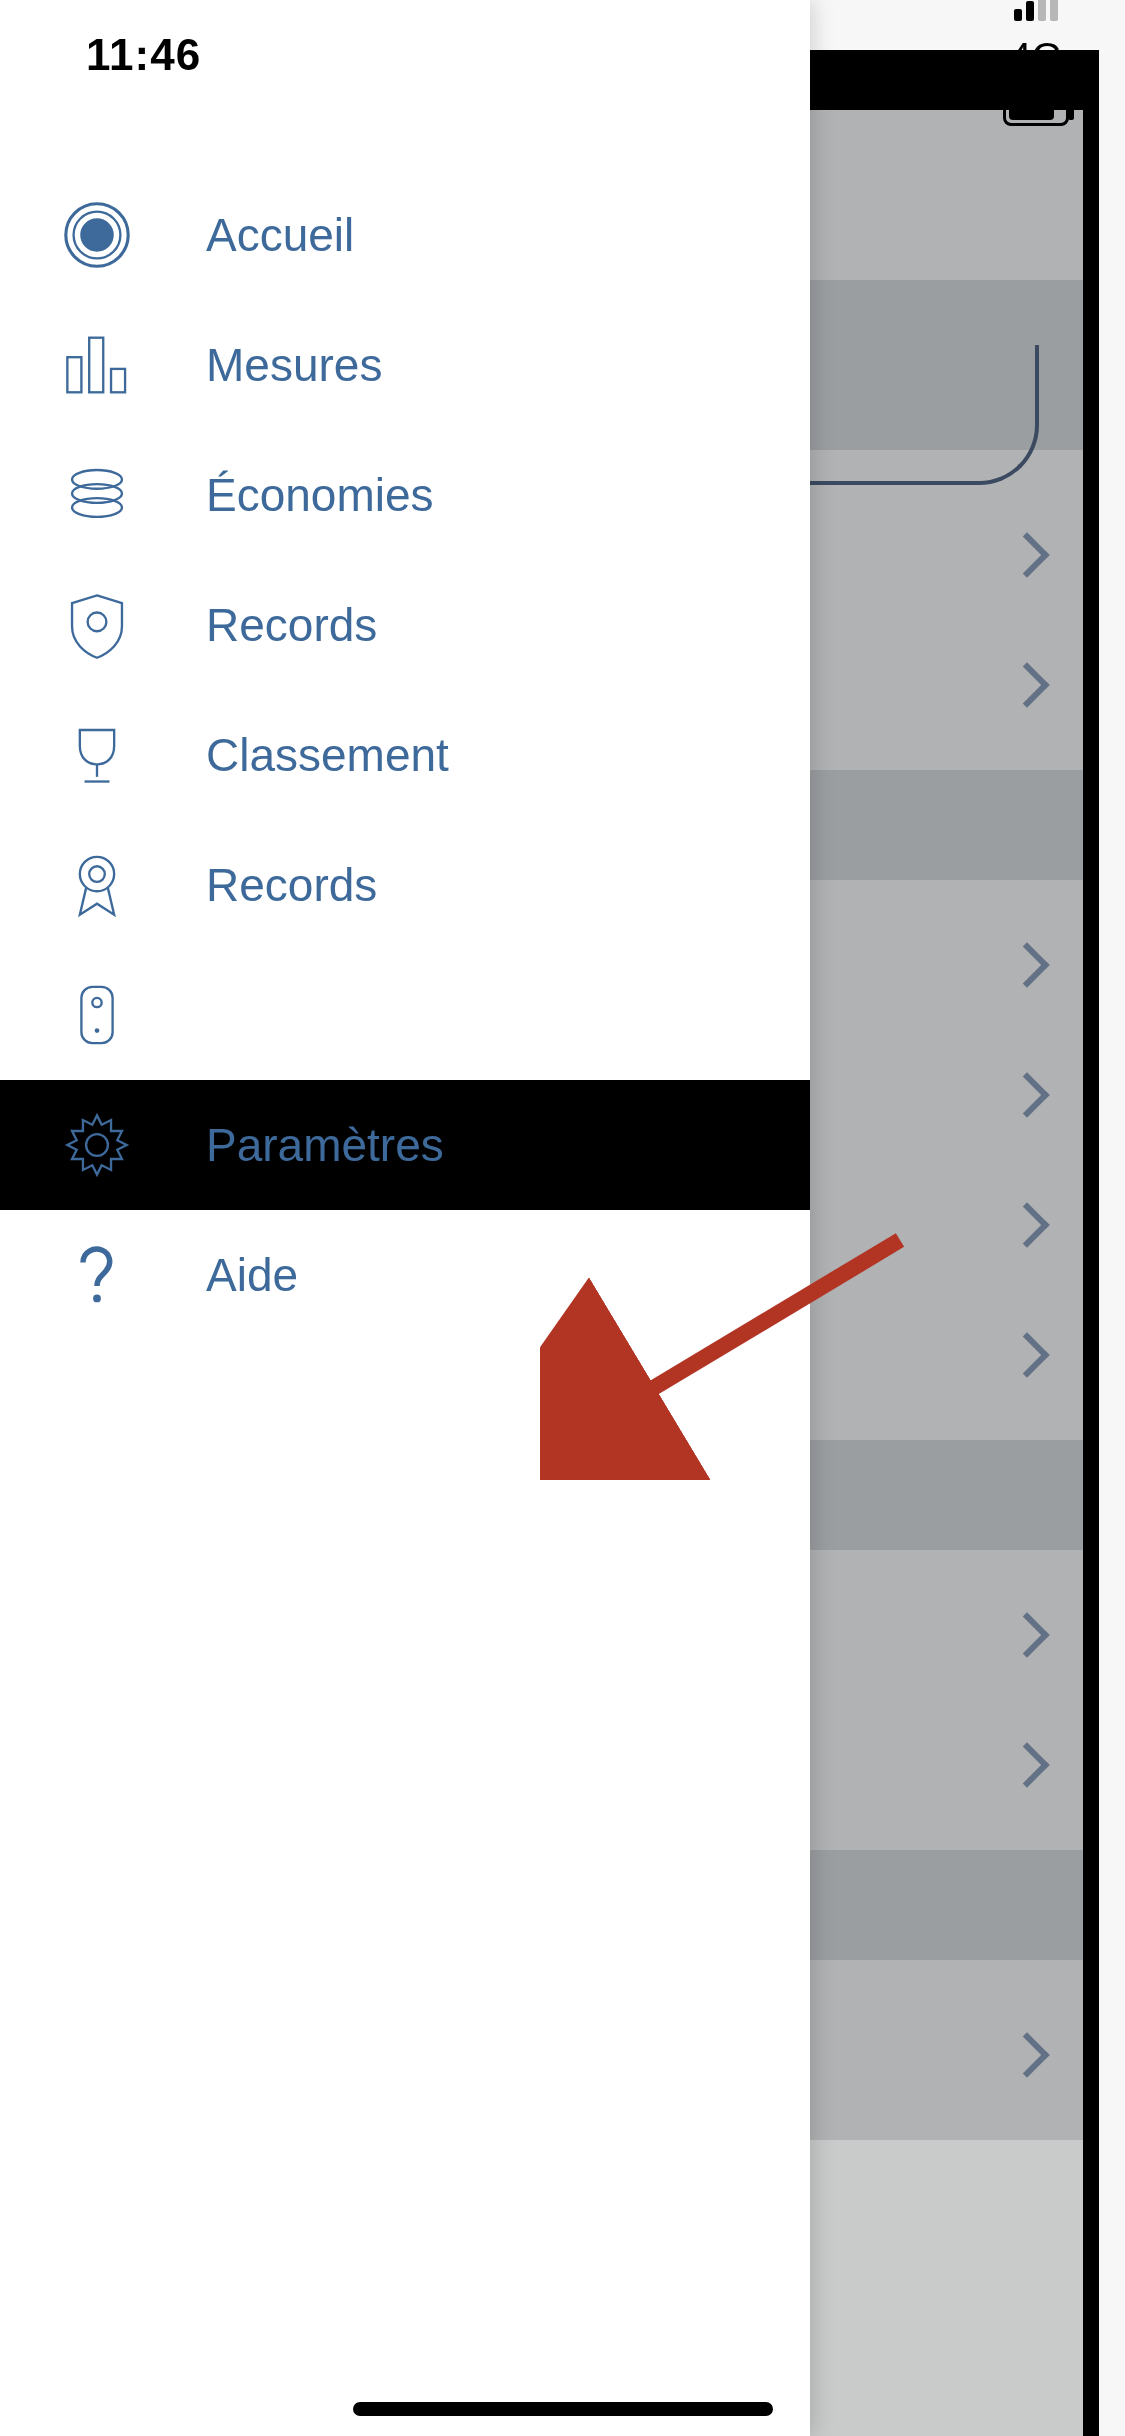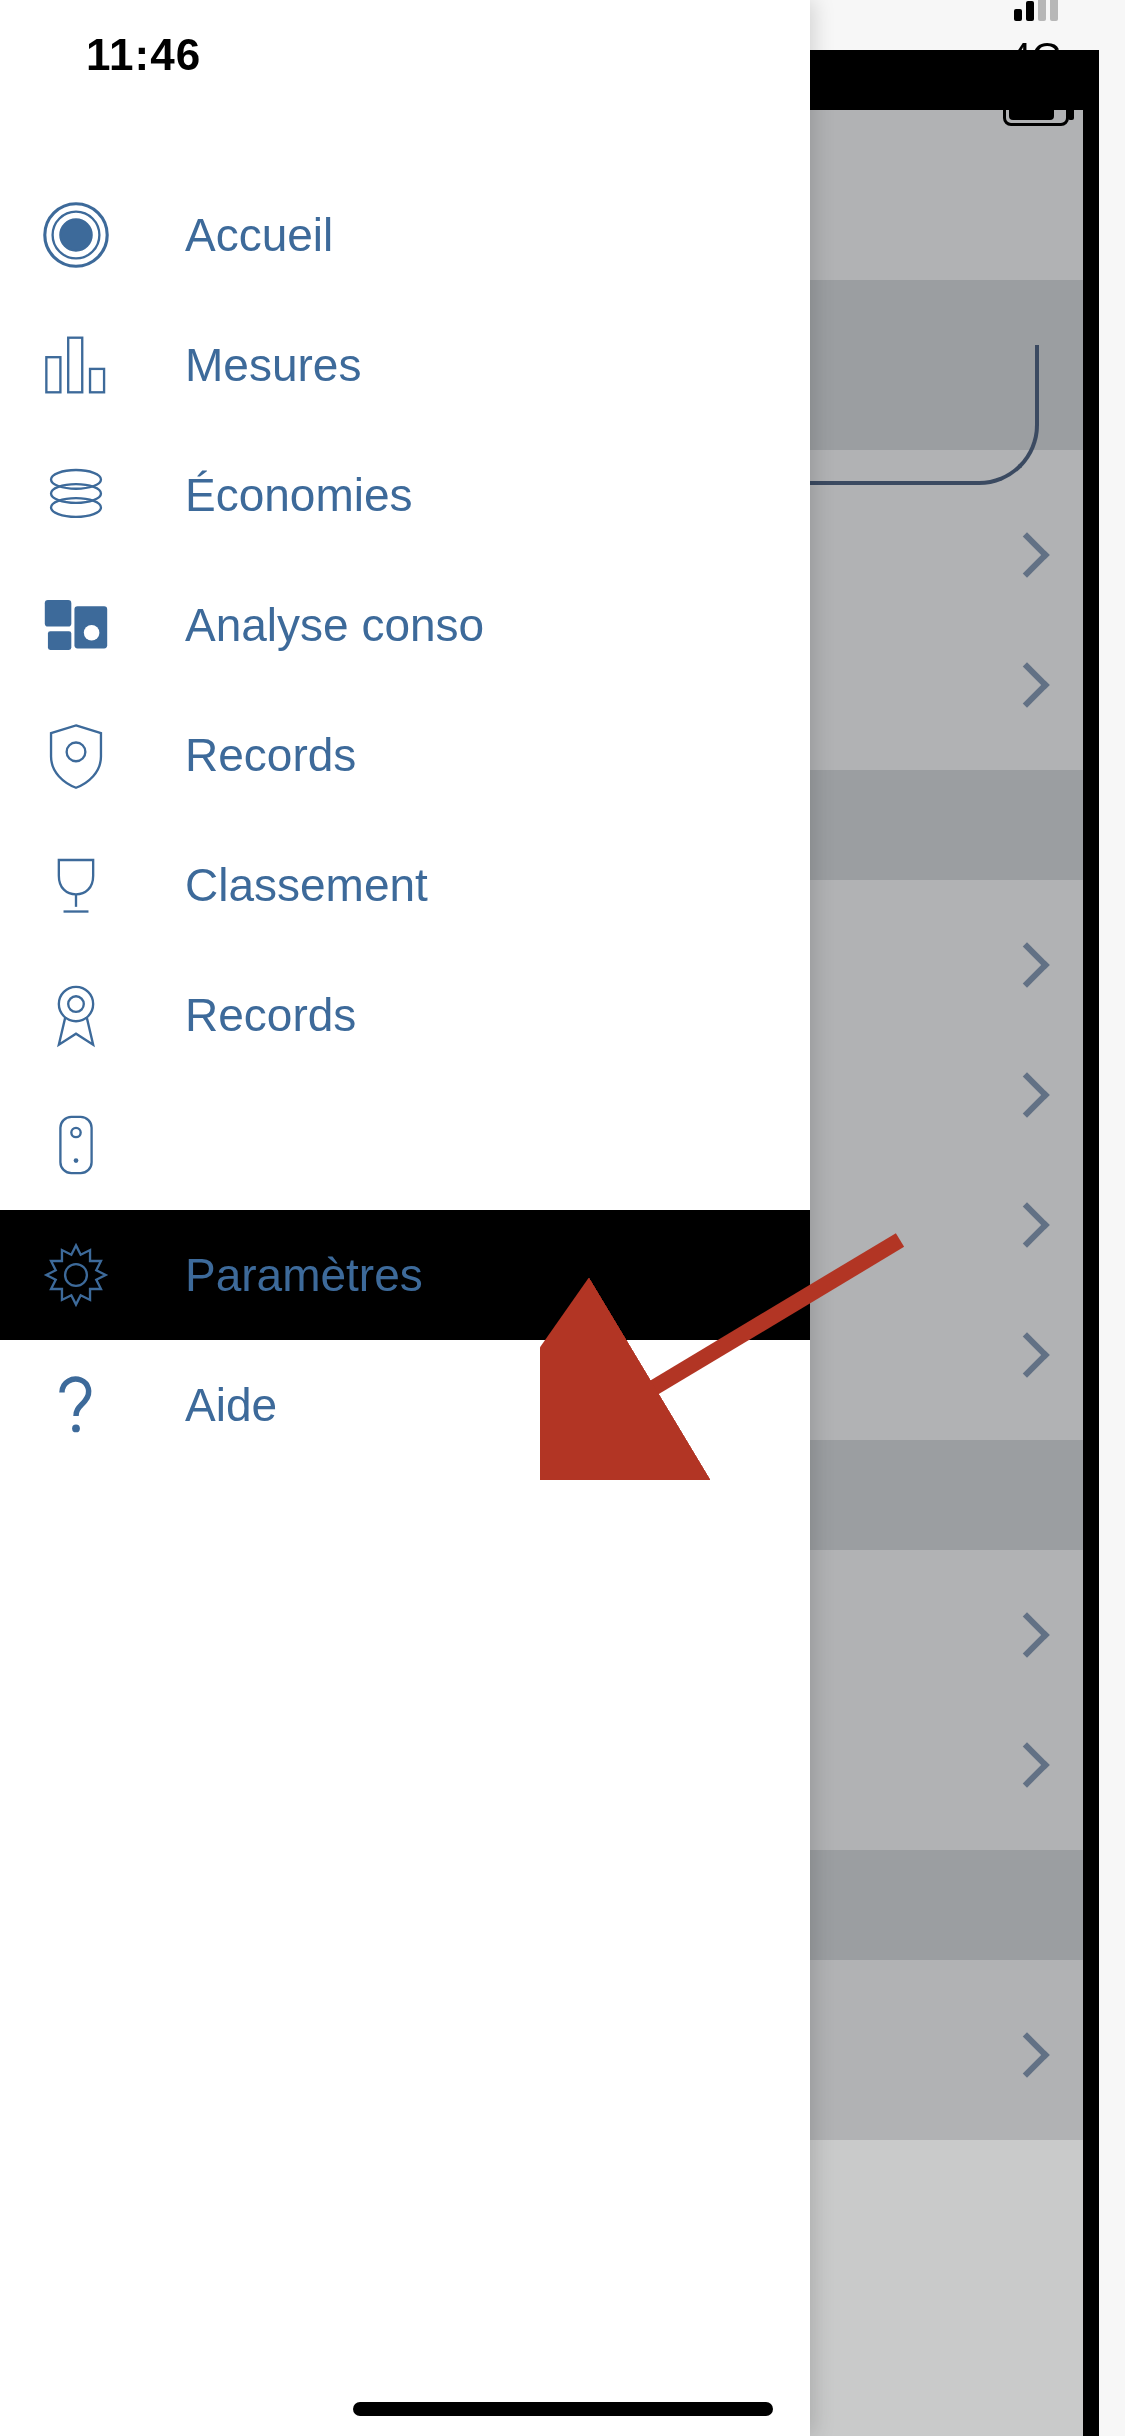--- a/index.html
+++ b/index.html
@@ -44,21 +44,21 @@
   
   .drawer {
     position:absolute; top:0; left:0; width:810px; height:100%;
     background:#fff;
     box-shadow: 4px 0 20px rgba(0,0,0,.15);
   }
   .menu { list-style:none; padding-top:170px; }
   .menu li {
     display:flex; align-items:center;
     height:130px;
-    padding-left:37px;
+    padding-left:58px;
     gap:70px;
   }
   .menu li.selected { background:#000000; }
   .menu .icon { width:78px; height:78px; flex:0 0 78px; display:flex; align-items:center; justify-content:center; color:#3d6a9a; }
   .menu .icon svg { width:100%; height:100%; stroke:#3d6a9a; fill:none; stroke-width:3; }
   .menu .label { font-size:46px; color:#3d6a9a; font-weight:500; }
 
   
   .icon-home svg circle.outer{stroke-width:4}
   .icon-home svg circle.inner{fill:#3d6a9a}
@@ -144,31 +144,20 @@
       <span class="icon">
         <svg viewBox="0 0 100 100">
             <ellipse cx="50" cy="30" rx="32" ry="12"></ellipse>
             <ellipse cx="50" cy="48" rx="32" ry="12"></ellipse>
             <ellipse cx="50" cy="66" rx="32" ry="12"></ellipse>
           </svg>
       </span>
       <span class="label">Économies</span>
     </li>
 
-    <li>
-      <span class="icon">
-        <svg viewBox="0 0 100 100">
-          <rect x="10" y="18" width="34" height="34" rx="4" fill="#3d6a9a" stroke="none"></rect>
-          <rect x="48" y="26" width="42" height="54" rx="4" fill="#3d6a9a" stroke="none"></rect>
-          <circle cx="70" cy="60" r="10" fill="#fff" stroke="none"></circle>
-          <rect x="14" y="58" width="30" height="24" rx="3" fill="#3d6a9a" stroke="none"></rect>
-        </svg>
-      </span>
-      <span class="label">Analyse conso</span>
-    </li>
 
 
     <li>
       <span class="icon">
         <svg viewBox="0 0 100 100">
             <path d="M50 12 L82 22 V52 C82 72 66 86 50 92 C34 86 18 72 18 52 V22 Z"></path>
             <circle cx="50" cy="46" r="12"></circle>
           </svg>
       </span>
       <span class="label">Records</span>

